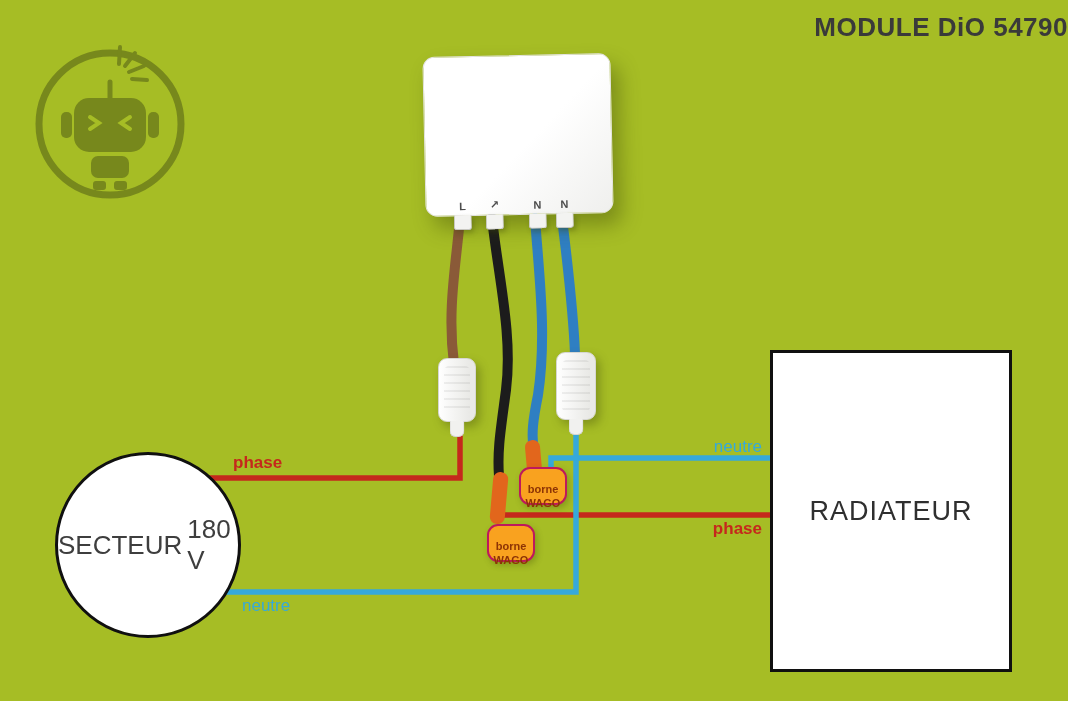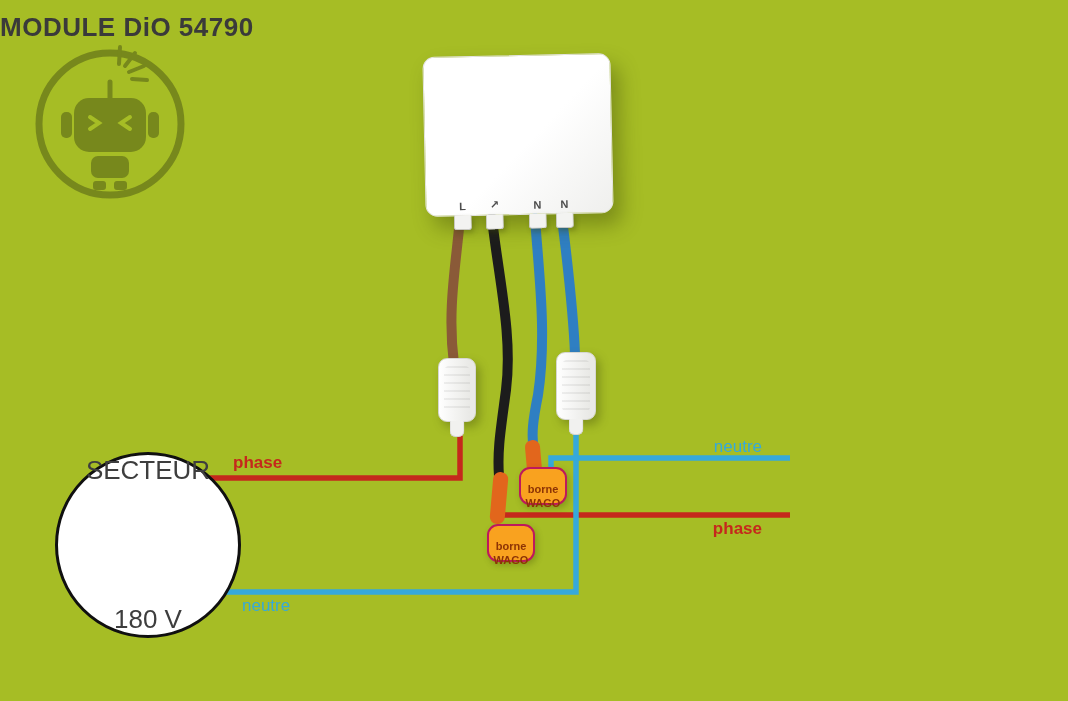--- a/index.html
+++ b/index.html
@@ -3,21 +3,21 @@
 <meta charset="utf-8">
 <style>
   html,body { margin:0; padding:0; }
   .canvas {
     position:relative; width:1068px; height:701px;
     background:#a6bd25; overflow:hidden;
     font-family:"Liberation Sans", "DejaVu Sans", sans-serif;
   }
   .title {
     position:absolute; top:12px; left:0; width:100%;
-    text-align:left; font-size:26px; font-weight:600;
+    text-align:right; font-size:26px; font-weight:600;
     color:#3a3a3a; letter-spacing:.5px;
   }
   svg.wires { position:absolute; left:0; top:0; }
   .logo { position:absolute; left:25px; top:36px; opacity:.95; }
 
   .module {
     position:absolute; left:424px; top:55px; width:186px; height:158px;
     background:linear-gradient(135deg,#ffffff 55%,#efefed);
     border:1px solid #e4e4e2; border-radius:12px;
     transform:rotate(-1.2deg);
@@ -54,22 +54,22 @@
     position:absolute; width:48px; height:38px;
     background:#f9a21f; border:2px solid #be185d; border-radius:11px;
     box-sizing:border-box; text-align:center;
     font-size:11px; font-weight:bold; color:#8d3405; line-height:1.3;
     padding-top:13px; box-shadow:2px 3px 6px rgba(60,70,8,.30);
   }
   .wago span { display:block; }
   .secteur {
     position:absolute; left:55px; top:452px; width:186px; height:186px;
     background:#ffffff; border:3px solid #101010; border-radius:50%;
-    box-sizing:border-box; display:flex; flex-direction:column;
-    align-items:center; justify-content:space-between; gap:5px;
+    box-sizing:border-box; display:flex; flex-direction:row;
+    align-items:center; justify-content:flex-start; gap:5px;
     color:#3e3e3e; font-size:26px;
   }
   .radiateur {
     position:absolute; left:770px; top:350px; width:242px; height:322px;
     background:#ffffff; border:3px solid #101010; box-sizing:border-box;
     display:flex; align-items:center; justify-content:center;
     font-size:27px; color:#2f2f2f; letter-spacing:1px;
   }
   .wlabel { position:absolute; font-size:17px; }
   .wlabel.phase  { color:#c5281c;font-weight:bold; }
@@ -140,19 +140,22 @@
   <div class="wago" style="left:487px; top:524px;">
     <span>borne</span>
     <span>WAGO</span>
   </div>
 
   <div class="secteur">
     <div>SECTEUR</div>
     <div>180 V</div>
   </div>
 
+  <div class="radiateur">
+    <span>RADIATEUR</span>
+  </div>
 
   <div class="wlabel phase" style="left:233px; top:453px;">phase</div>
   <div class="wlabel neutre" style="left:234px; top:596px;">neutre</div>
   <div class="wlabel neutre" style="right:306px; top:437px;">neutre</div>
   <div class="wlabel phase" style="right:306px; top:519px;">phase</div>
 
 </div>
 
 </body></html>

